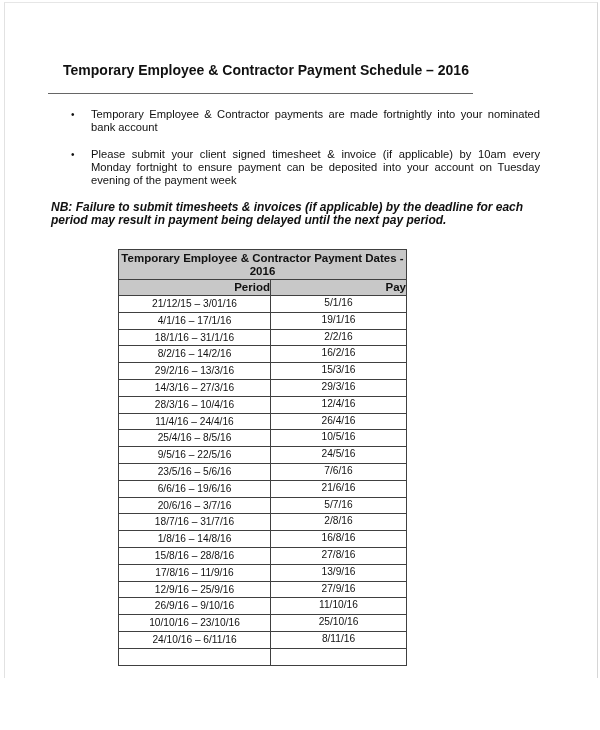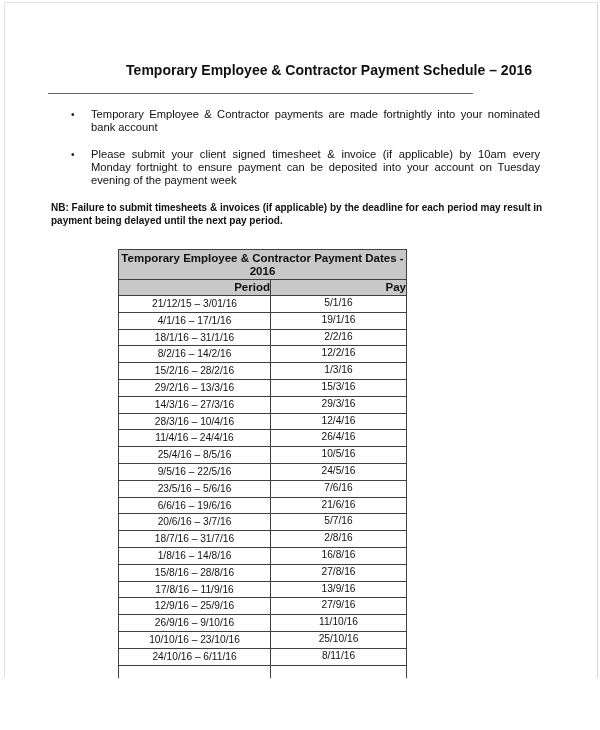--- a/index.html
+++ b/index.html
@@ -1,30 +1,30 @@
 <!DOCTYPE html>
 <html><head>
   <meta charset="utf-8">
   <style>
     html, body { margin: 0; padding: 0; background: #ffffff; }
     body { width: 600px; height: 730px; position: relative; overflow: hidden;
            font-family: "Liberation Sans", sans-serif; color: #111; }
     .page { position: absolute; left: 4px; top: 2px; width: 592px; height: 724px;
             border-left: 1px solid #e2e2e2; border-right: 1px solid #d6d6d6;
             border-top: 1px solid #e6e6e6; border-bottom: 2px solid #d6d6d6; background: #fff; }
-    .title { position: absolute; top: 62px; left: 0; width: 532px; text-align: right;
+    .title { position: absolute; top: 62px; left: 0; width: 532px; text-align: center;
              font-weight: bold; font-size: 14px; letter-spacing: 0px; }
     .rule { position: absolute; top: 93px; left: 48px; width: 424px; height: 1px; background: #666; }
     .rule { width: 425px; }
     .bullets { position: absolute; top: 108px; left: 70px; width: 470px; margin: 0; padding: 0; list-style: none; }
     .bullets li { position: relative; padding-left: 21px; font-size: 11.2px; line-height: 13px;
                   text-align: justify; margin-bottom: 14px; }
     .bullets li .dot { position: absolute; left: 1px; top: 0; font-size: 10px; }
-    .nb { position: absolute; top: 201px; left: 51px; width: 495px; font-size: 10px; line-height: 13px;
-          font-weight: bold; }
+    .nb { position: absolute; top: 201px; left: 51px; width: 495px; font-size: 12px; line-height: 13px;
+          font-weight: bold; font-style: italic; }
     table.pay { position: absolute; top: 249px; left: 118px; width: 289px; border-collapse: collapse;
                 font-size: 10.2px; }
     table.pay th, table.pay td { border: 1px solid #404040; text-align: center; padding: 0; }
     table.pay th { background: #c8c8c8; font-weight: bold; font-size: 11.5px; }
     table.pay th.caption { line-height: 13px; padding-top: 2px; padding-bottom: 1px; }
     table.pay th.col { height: 15px; line-height: 15px; text-align: right; }
     table.pay td { height: 15.8px; line-height: 15.8px; }
     table.pay td.pay-col { line-height: 13px; vertical-align: top; }
     .clip { position: absolute; left: 0; top: 678px; width: 600px; height: 52px; background: #fff; }
   </style>
@@ -67,25 +67,21 @@
       <tr>
         <td>4/1/16 – 17/1/16</td>
         <td class="pay-col">19/1/16</td>
       </tr>
       <tr>
         <td>18/1/16 – 31/1/16</td>
         <td class="pay-col">2/2/16</td>
       </tr>
       <tr>
         <td>8/2/16 – 14/2/16</td>
-        <td class="pay-col">12/2/16</td>
-      </tr>
-      <tr>
-        <td>15/2/16 – 28/2/16</td>
-        <td class="pay-col">1/3/16</td>
+        <td class="pay-col">16/2/16</td>
       </tr>
       <tr>
         <td>29/2/16 – 13/3/16</td>
         <td class="pay-col">15/3/16</td>
       </tr>
       <tr>
         <td>14/3/16 – 27/3/16</td>
         <td class="pay-col">29/3/16</td>
       </tr>
       <tr>

